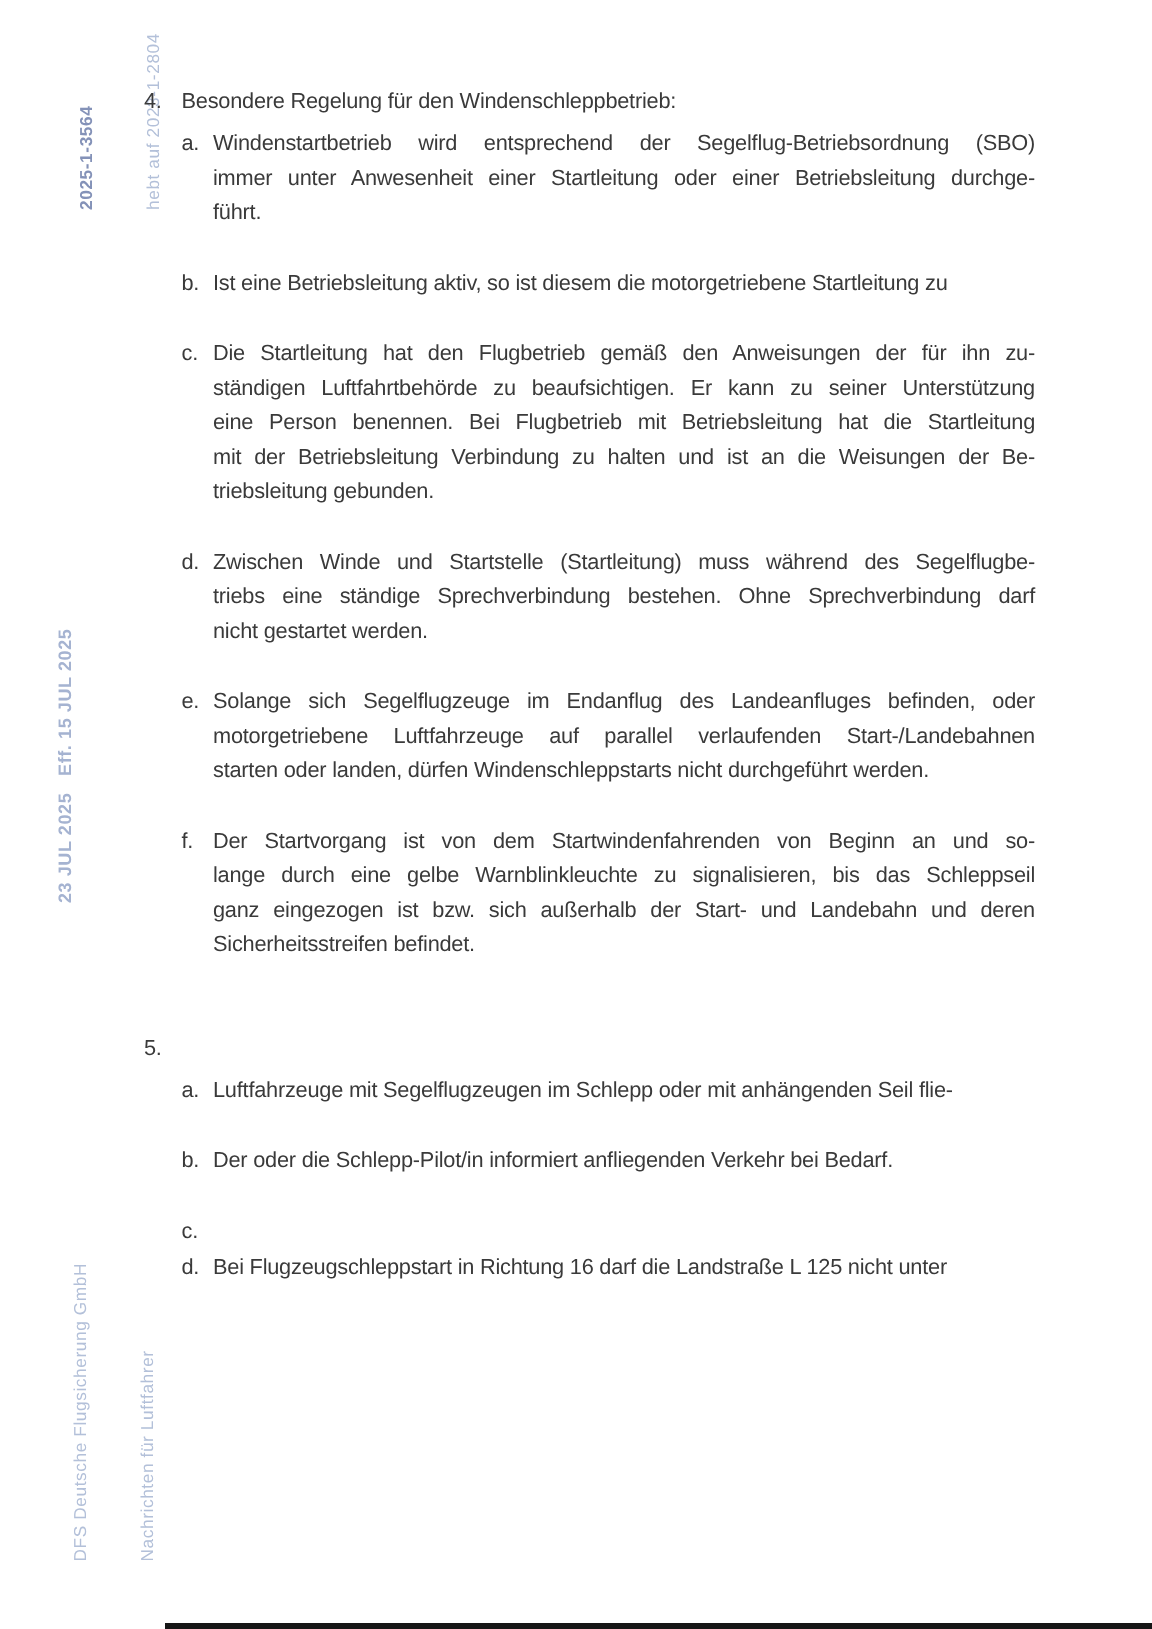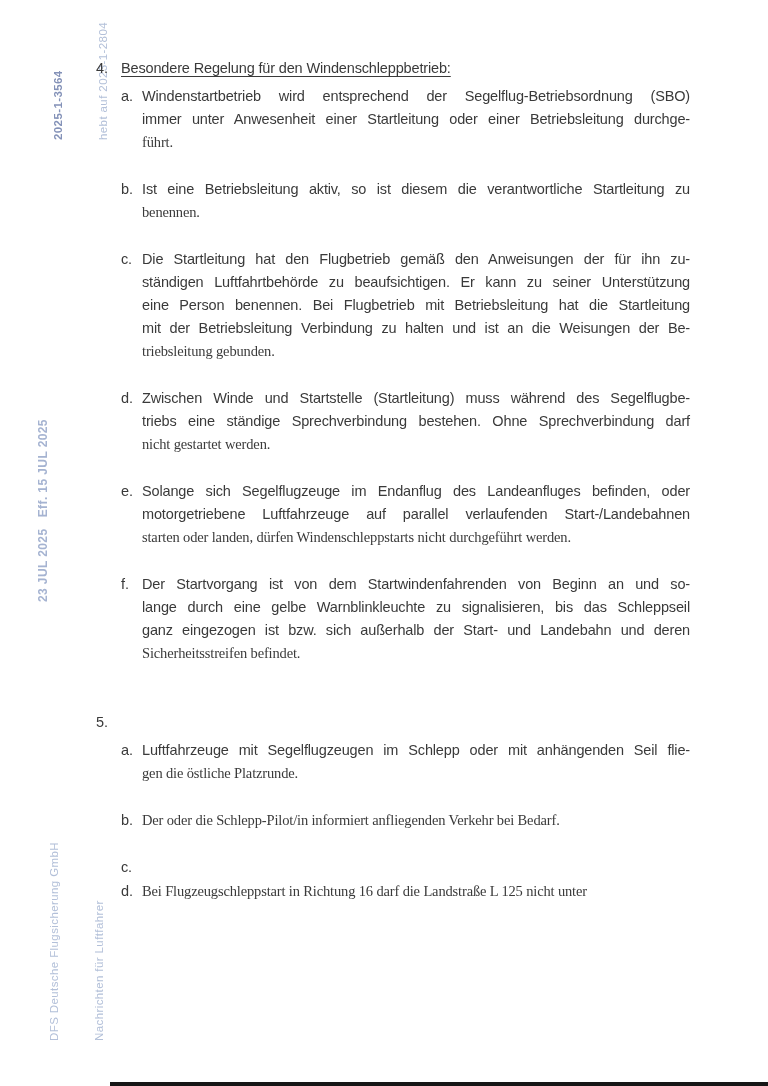--- a/index.html
+++ b/index.html
@@ -17,33 +17,32 @@
     position: absolute;
     left: 96px; top: 57px; width: 594px;
     color: #3a3a3a;
     font-size: 14.5px;
     line-height: 23px;
     letter-spacing: -0.15px;
   }
   .section-head { display: flex; }
   .sec-num { flex: 0 0 25px; }
   .sec-title {
-    text-decoration: underline;
     text-decoration-thickness: 1px;
     text-underline-offset: 3px;
   }
   .section.second { margin-top: 46px; }
   .items { margin-left: 25px; }
   .item { display: flex; margin-top: 24px; }
   .item.first { margin-top: 5px; }
   .item.tight { margin-top: 1px; }
   .letter { flex: 0 0 21px; }
   .lines { flex: 1; min-width: 0; }
   .line { text-align: justify; text-align-last: justify; }
-  .line:last-child { text-align-last: left; font-family: Liberation Serif, serif; }
+  .line:last-child { text-align-last: left; }
 
   
   .vtext {
     position: absolute;
     transform-origin: 0 0;
     transform: rotate(-90deg);
     white-space: pre;
     font-size: 11.5px;
     line-height: 15px;
     letter-spacing: 0.4px;
@@ -92,22 +91,21 @@
     <div class="lines">
               <div class="line">Windenstartbetrieb wird entsprechend der Segelflug-Betriebsordnung (SBO)</div>
               <div class="line">immer unter Anwesenheit einer Startleitung oder einer Betriebsleitung durchge-</div>
               <div class="line">führt.</div>
             </div>
   </div>
 
   <div class="item">
     <span class="letter">b.</span>
     <div class="lines">
-              <div class="line">Ist eine Betriebsleitung aktiv, so ist diesem die verantwortliche Startleitung zu</div>
-              <div class="line">benennen.</div>
+              <div class="line">Ist eine Betriebsleitung aktiv, so ist diesem die motorgetriebene Startleitung zu</div>
             </div>
   </div>
 
   <div class="item">
     <span class="letter">c.</span>
     <div class="lines">
               <div class="line">Die Startleitung hat den Flugbetrieb gemäß den Anweisungen der für ihn zu-</div>
               <div class="line">ständigen Luftfahrtbehörde zu beaufsichtigen. Er kann zu seiner Unterstützung</div>
               <div class="line">eine Person benennen. Bei Flugbetrieb mit Betriebsleitung hat die Startleitung</div>
               <div class="line">mit der Betriebsleitung Verbindung zu halten und ist an die Weisungen der Be-</div>
@@ -147,21 +145,20 @@
 
   <div class="section second">
     <div class="section-head">
       <span class="sec-num">5.</span>
     </div>
     <div class="items">
   <div class="item first">
     <span class="letter">a.</span>
     <div class="lines">
               <div class="line">Luftfahrzeuge mit Segelflugzeugen im Schlepp oder mit anhängenden Seil flie-</div>
-              <div class="line">gen die östliche Platzrunde.</div>
             </div>
   </div>
 
   <div class="item">
     <span class="letter">b.</span>
     <div class="lines">
               <div class="line">Der oder die Schlepp-Pilot/in informiert anfliegenden Verkehr bei Bedarf.</div>
             </div>
   </div>
 

